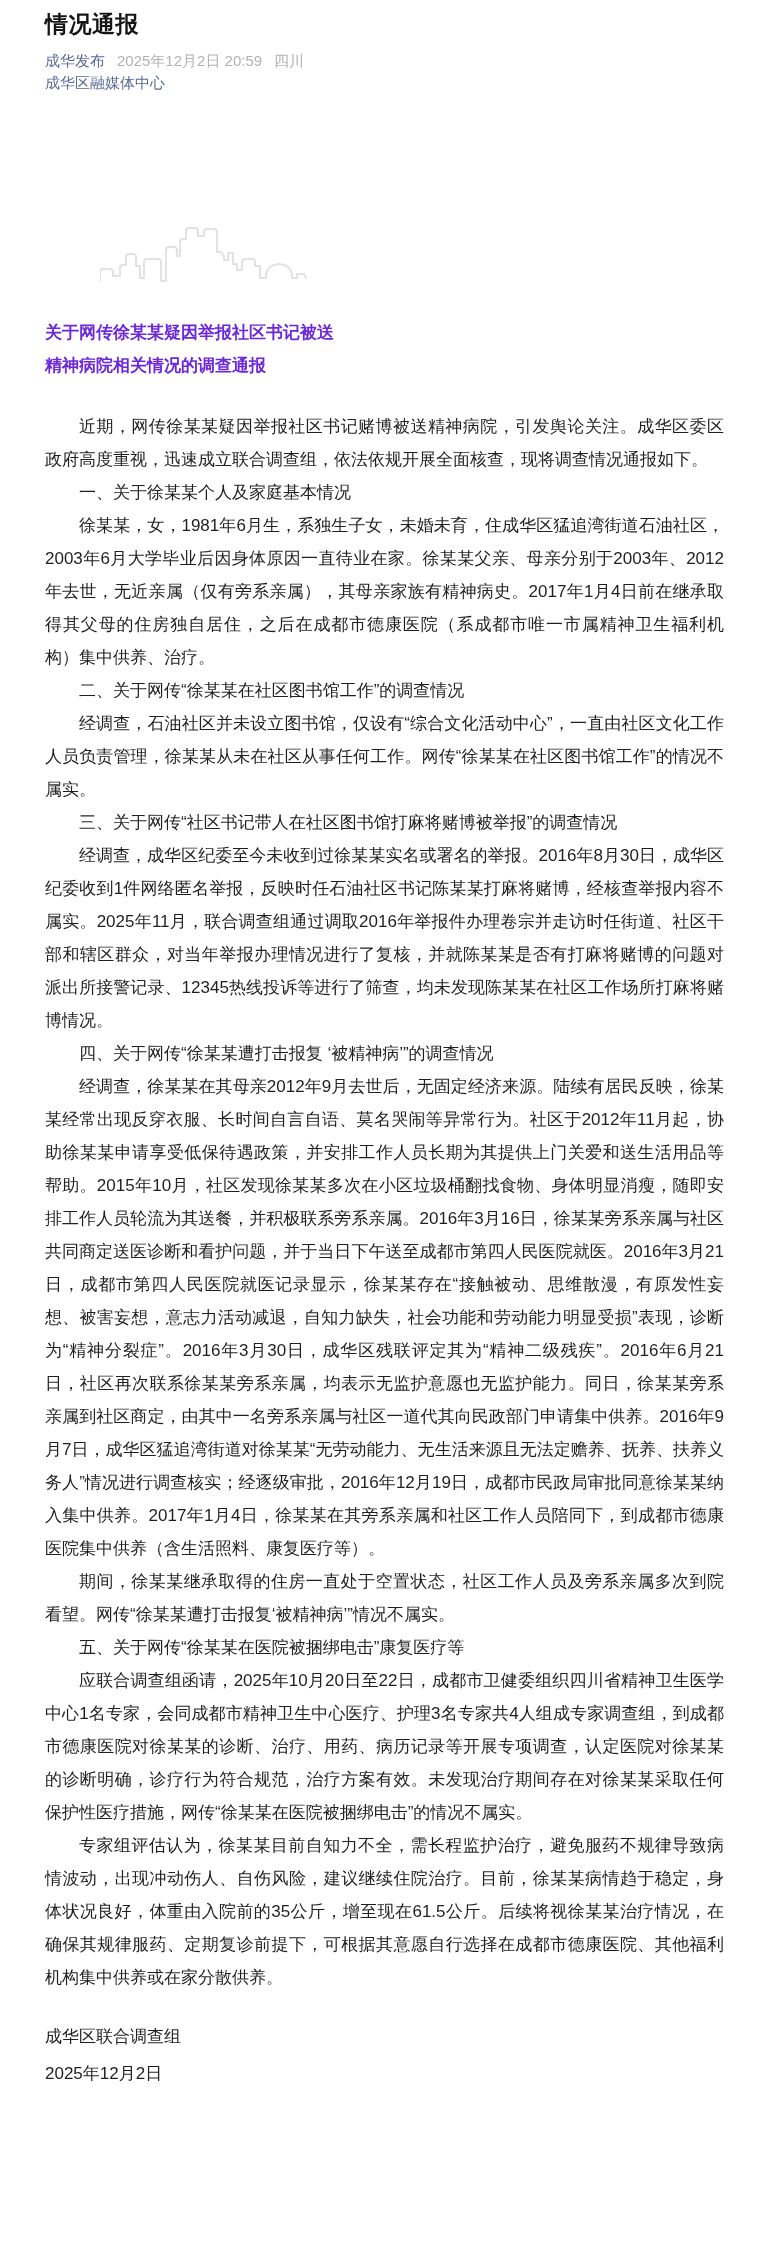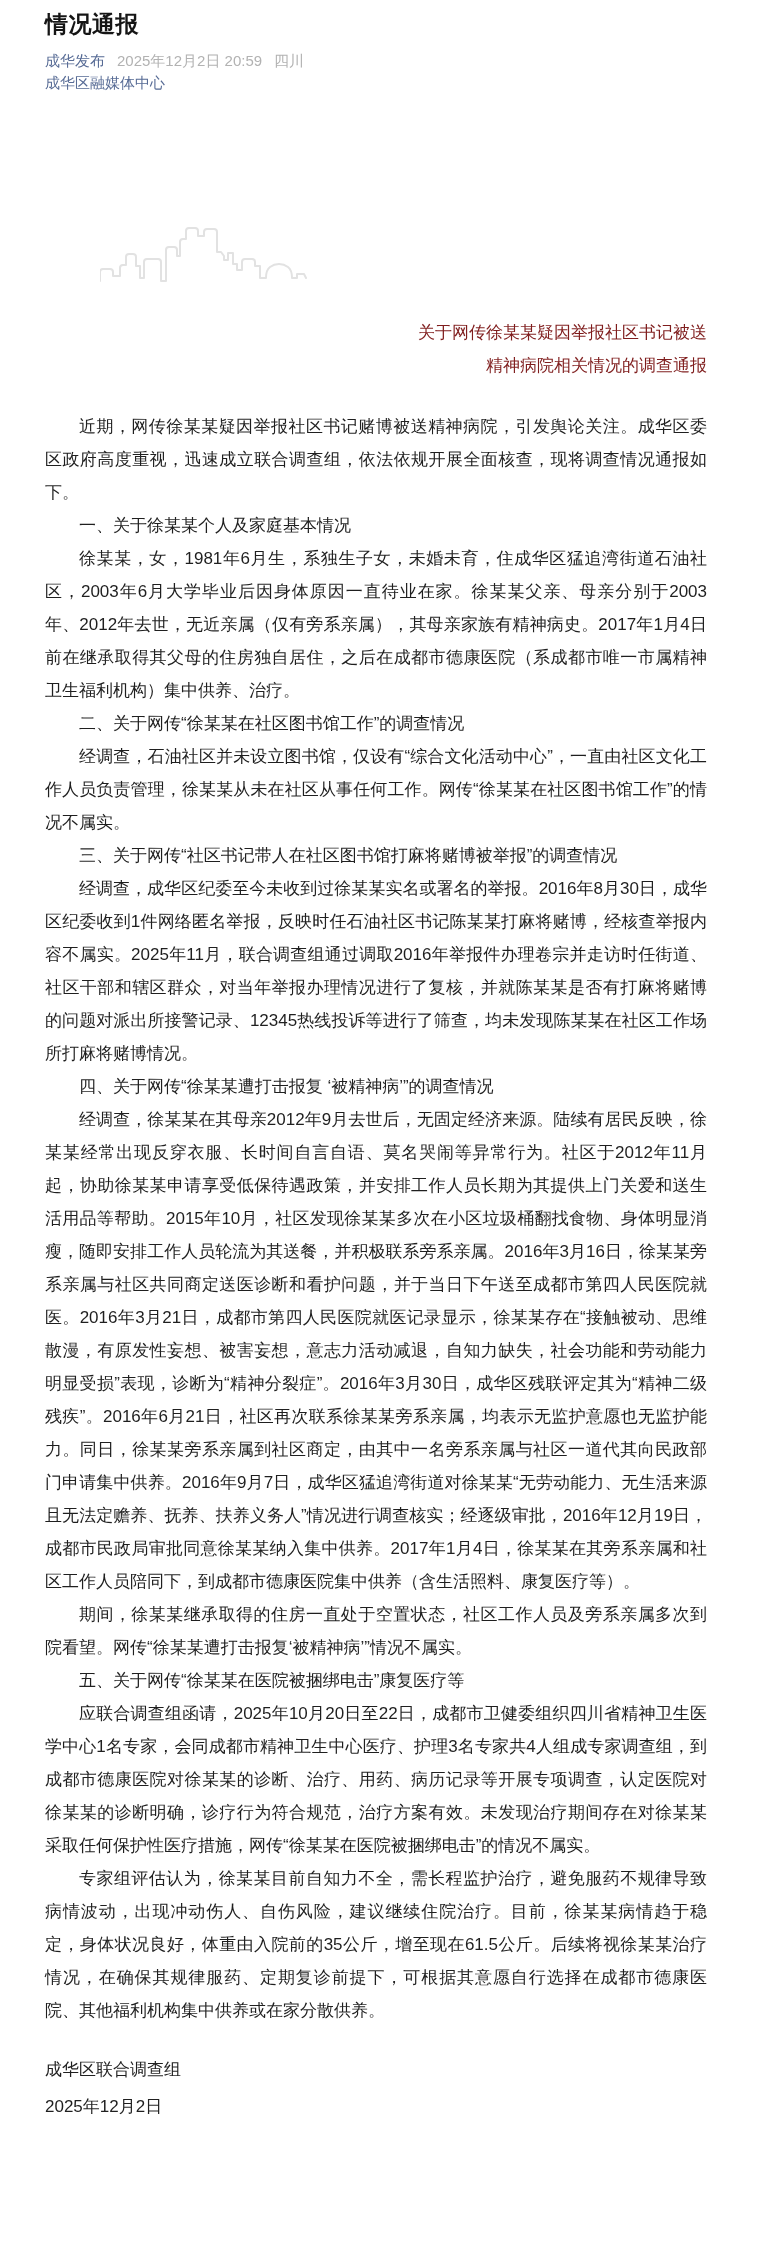--- a/index.html
+++ b/index.html
@@ -3,37 +3,37 @@
 <meta charset="utf-8">
 <style>
   html,body{margin:0;padding:0;background:#ffffff;}
   body{
     width:777px;
     min-height:2242px;
     font-family:"Liberation Sans","DejaVu Sans",sans-serif;
     color:#1f1f1f;
     -webkit-font-smoothing:antialiased;
   }
-  .page{width:777px;box-sizing:border-box;padding:8px 70px 0 45px;}
+  .page{width:777px;box-sizing:border-box;padding:8px 53px 0 45px;}
 
   .article-title{
     font-size:23px;font-weight:bold;color:#151515;
     line-height:32px;margin:0 0 10px 0;letter-spacing:.5px;
   }
   .byline{font-size:15px;line-height:22px;display:flex;gap:12px;align-items:flex-end;}
   .account-link{color:#576b95;cursor:pointer;}
   .meta-text{color:#b2b2b2;}
   .source-link{display:block;font-size:15px;line-height:22px;color:#576b95;cursor:pointer;}
 
   .hero{position:relative;height:186px;}
   .hero svg{position:absolute;left:55px;bottom:-4px;}
 
   .notice-title{
-    text-align:right;font-weight:normal;font-size:17px;line-height:33px;
-    margin-top:36px;color:#7f1d1d;
+    text-align:left;font-weight:bold;font-size:17px;line-height:33px;
+    margin-top:36px;color:#6d28d9;
   }
   .notice-body{margin-top:28px;}
   .notice-body p{
     margin:0;font-size:17px;line-height:33px;text-align:justify;
     text-indent:2em;color:#1f1f1f;word-break:break-all;
   }
   .signature{
     margin-top:24px;text-align:left;padding-right:18px;
     font-size:17px;line-height:37px;color:#1f1f1f;
   }

